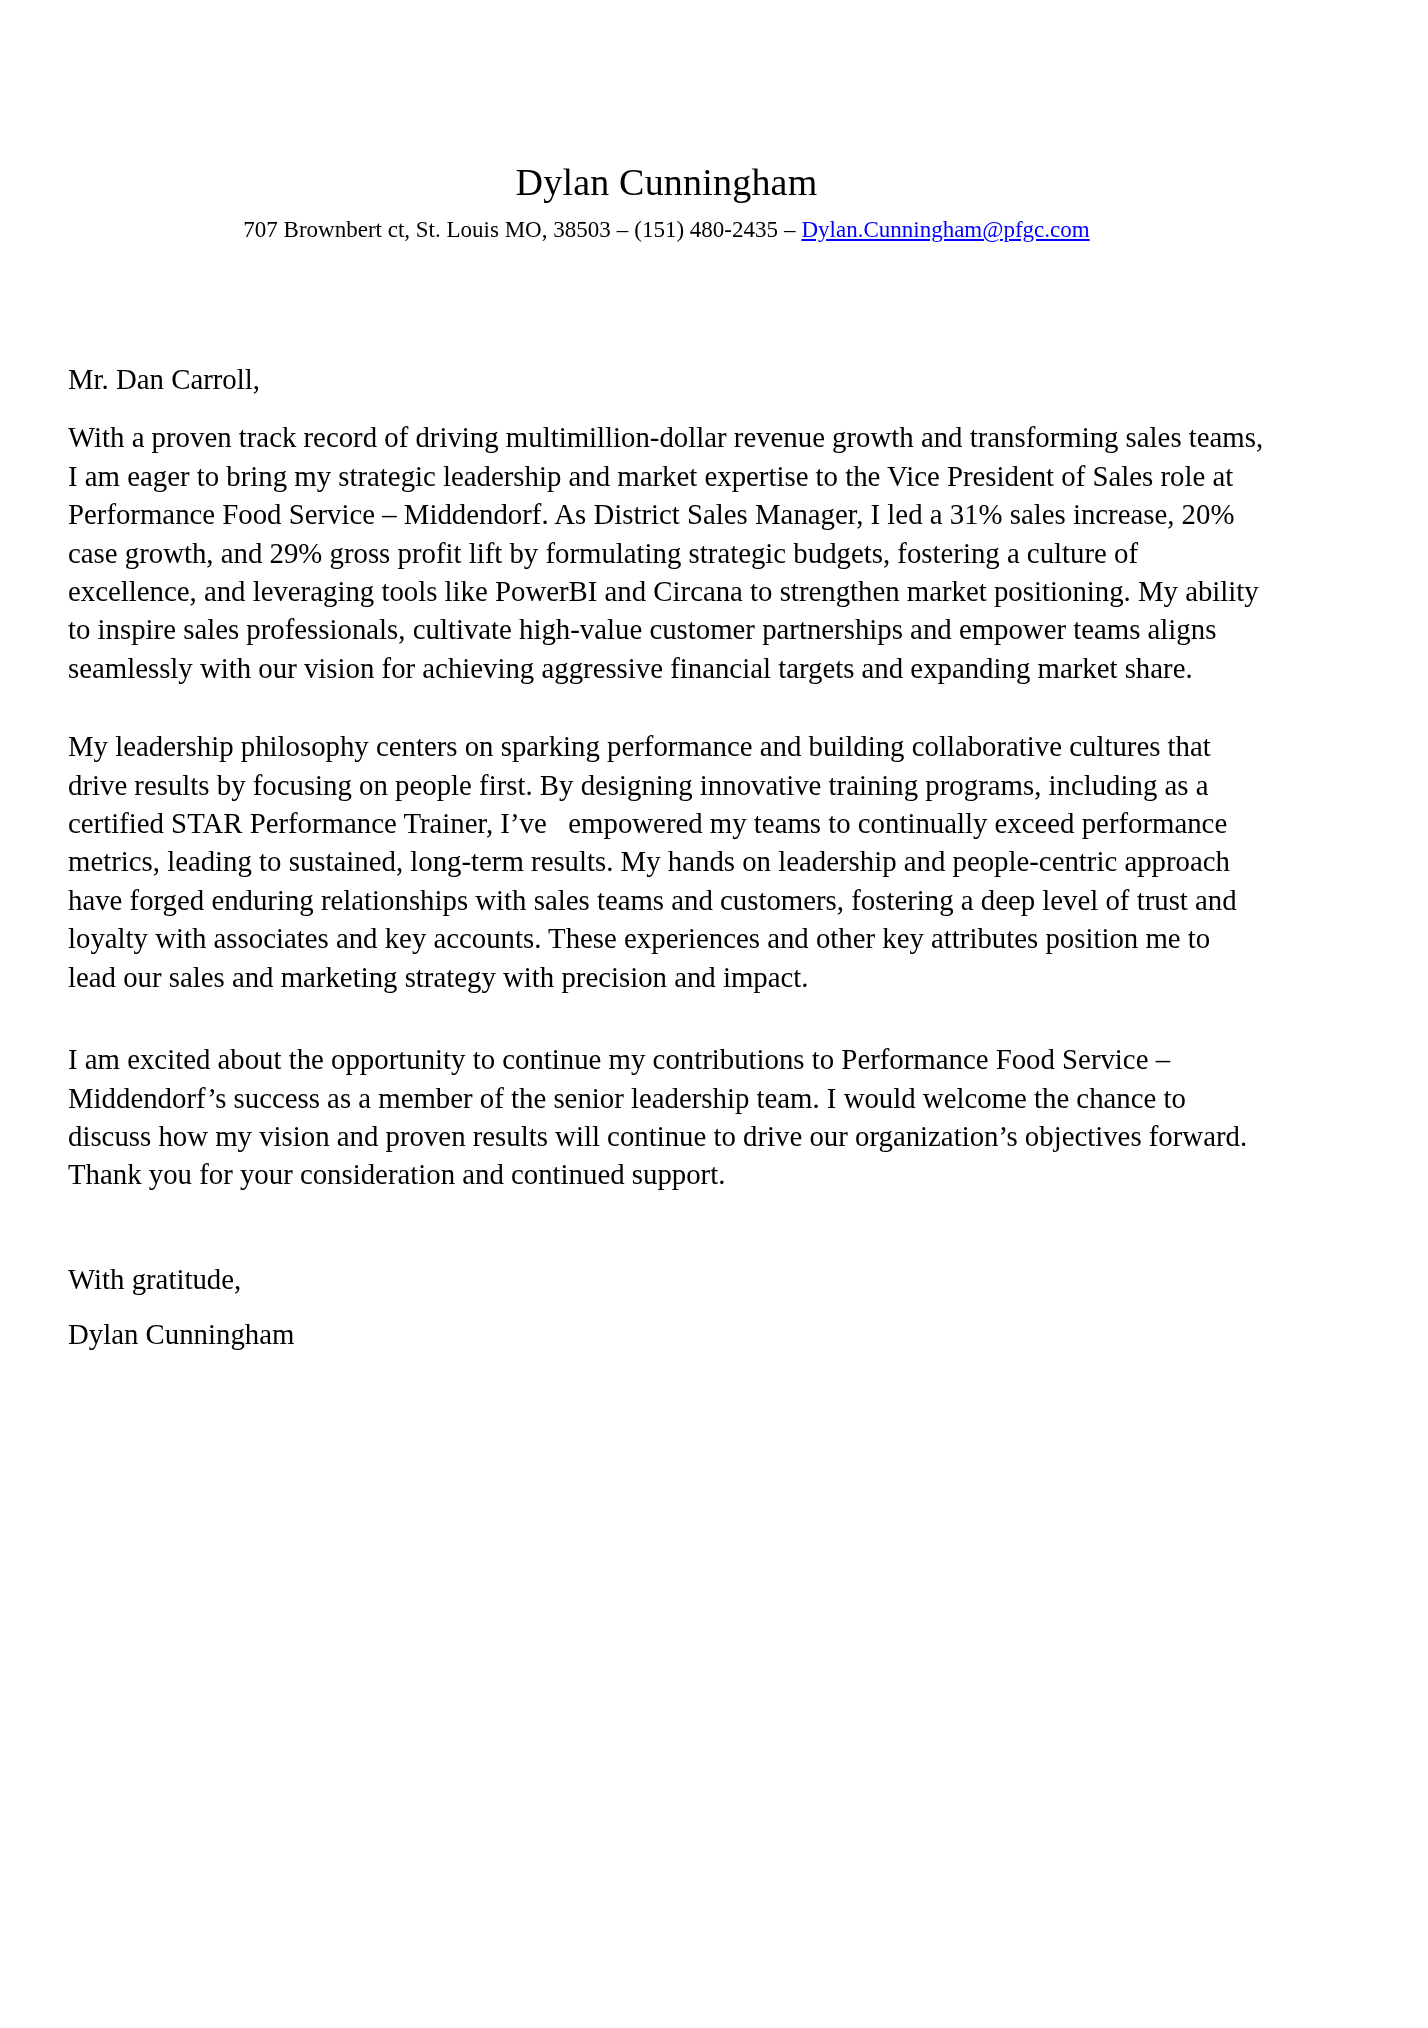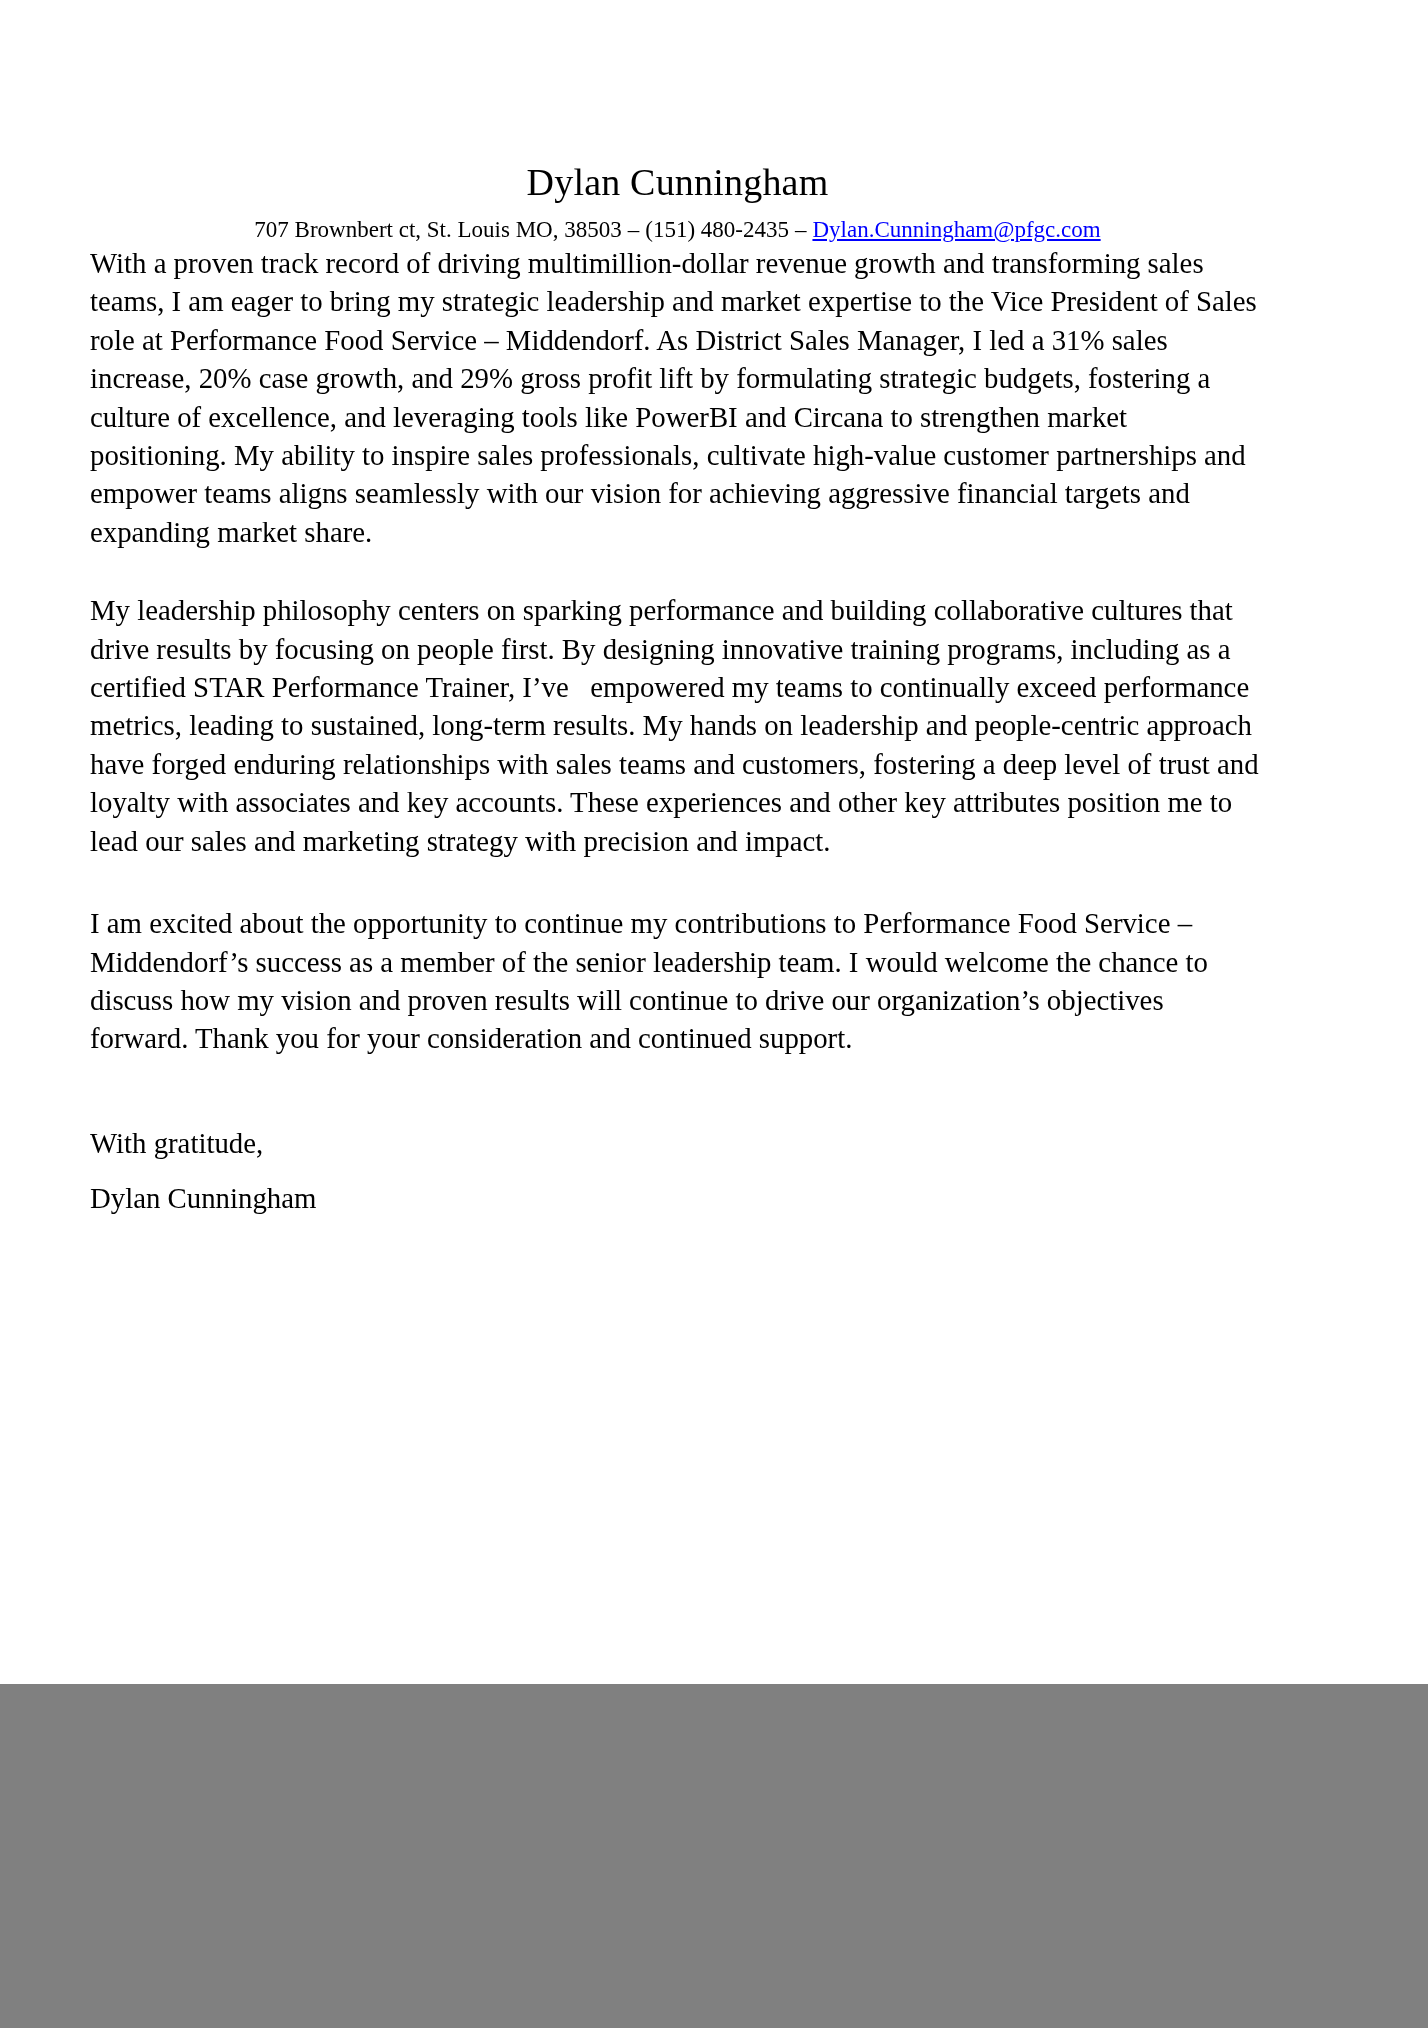--- a/index.html
+++ b/index.html
@@ -1,25 +1,25 @@
 <!DOCTYPE html>
 <html><head>
 <meta charset="utf-8">
 <style>
   * { margin: 0; padding: 0; box-sizing: border-box; }
   html, body { background: #808080; }
   .page {
     position: relative;
     width: 1428px;
-    height: 1684px;
+    height: 2028px;
     margin: 0 auto;
     background: #ffffff;
     color: #000000;
     font-family: "Liberation Serif", "DejaVu Serif", serif;
-    padding: 158px 163px 0 90px;
+    padding: 158px 163px 0 68px;
     overflow: hidden;
   }
   .doc-header { text-align: center; }
   .doc-title {
     font-size: 38px;
     font-weight: 400;
     line-height: 48px;
     letter-spacing: 0.2px;
   }
   .contact-line {
@@ -49,20 +49,21 @@
 <div class="page">
 
   <header class="doc-header">
     <h1 class="doc-title">Dylan Cunningham</h1>
     <p class="contact-line">
       <span>707 Brownbert ct, St. Louis MO, 38503</span><span class="sep">–</span><span>(151) 480-2435</span><span class="sep">–</span><a class="email-link" href="#">Dylan.Cunningham@pfgc.com</a>
     </p>
   </header>
 
   <main class="doc-body">
+    <p class="salutation">Mr. Dan Carroll,</p>
 
     <p class="para p1">With a proven track record of driving multimillion-dollar revenue growth and transforming sales teams, I am eager to bring my strategic leadership and market expertise to the Vice President of Sales role at Performance Food Service – Middendorf. As District Sales Manager, I led a 31% sales increase, 20% case growth, and 29% gross profit lift by formulating strategic budgets, fostering a culture of excellence, and leveraging tools like PowerBI and Circana to strengthen market positioning. My ability to inspire sales professionals, cultivate high-value customer partnerships and empower teams aligns seamlessly with our vision for achieving aggressive financial targets and expanding market share.</p>
 
     <p class="para p2">My leadership philosophy centers on sparking performance and building collaborative cultures that drive results by focusing on people first. By designing innovative training programs, including as a certified STAR Performance Trainer, I’ve   empowered my teams to continually exceed performance metrics, leading to sustained, long-term results. My hands on leadership and people-centric approach have forged enduring relationships with sales teams and customers, fostering a deep level of trust and loyalty with associates and key accounts. These experiences and other key attributes position me to lead our sales and marketing strategy with precision and impact.</p>
 
     <p class="para p3">I am excited about the opportunity to continue my contributions to Performance Food Service – Middendorf’s success as a member of the senior leadership team. I would welcome the chance to discuss how my vision and proven results will continue to drive our organization’s objectives forward. Thank you for your consideration and continued support.</p>
 
     <p class="closing">With gratitude,</p>
 
     <p class="signature">Dylan Cunningham</p>

